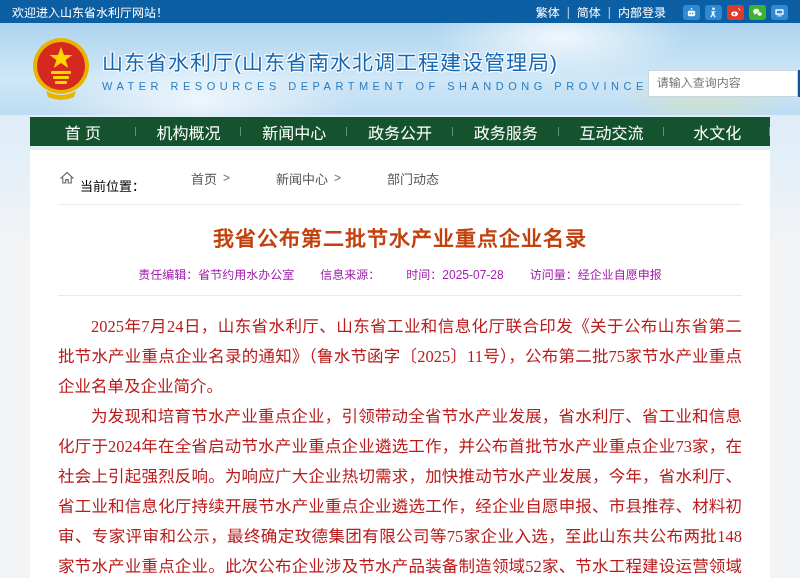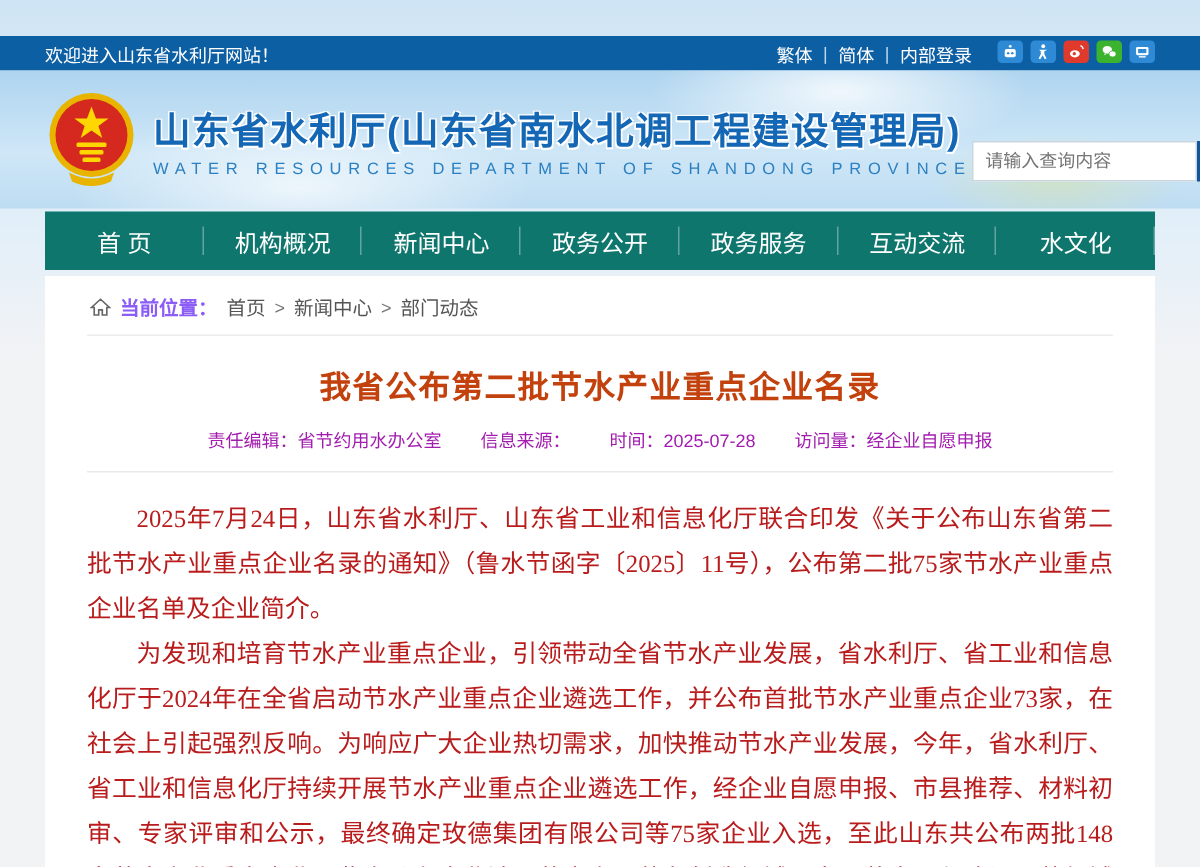--- a/index.html
+++ b/index.html
@@ -5,24 +5,23 @@
   * { margin:0; padding:0; box-sizing:border-box; }
   html,body { width:800px; height:578px; overflow:hidden; }
   body {
     font-family:"Liberation Sans","DejaVu Sans",sans-serif;
     background:linear-gradient(#cfe4f4 0px,#e2eff9 150px,#f2f3f5 240px,#f2f3f5 100%);
   }
   
   .topbar {
     height:23px; background:#0d5fa4; color:#fff; font-size:12px;
     display:flex; align-items:center; justify-content:space-between;
-    padding:0 30px;
-    margin-top:24px;
-  }
-  .topbar-right { display:flex; align-items:flex-start; gap:10px; }
+    padding:0 12px;
+  }
+  .topbar-right { display:flex; align-items:flex-end; gap:10px; }
   .topbar-links { display:flex; align-items:center; }
   .topbar-links span.lnk { padding:0 7px; cursor:pointer; }
   .topbar-links span.sep { color:#bcd7ee; }
   .mini-icons { display:flex; gap:5px; }
   .mini-icon {
     width:17px; height:15px; border-radius:3px; display:flex;
     align-items:center; justify-content:center; cursor:pointer;
   }
   .mi-blue { background:#2f8ad6; } .mi-red { background:#e03a2d; } .mi-green { background:#3bb32f; }
   .mini-icon svg { display:block; }
@@ -35,60 +34,60 @@
       radial-gradient(220px 70px at 25% 85%, rgba(255,255,255,.7), rgba(255,255,255,0) 70%),
       linear-gradient(#aed4ef,#cfe7f7 60%,#bddcf2);
   }
   .header-inner {
     width:740px; margin:0 auto; height:100%;
     display:flex; align-items:center;
   }
   .emblem { width:62px; height:68px; margin-right:10px; flex:0 0 auto; }
   .brand { flex:1 1 auto; }
   .brand-title {
-    font-size:25px; font-weight:bold; color:#1467b4; letter-spacing:1px;
+    font-size:21px; font-weight:normal; color:#1467b4; letter-spacing:1px;
     text-shadow:1px 1px 0 #fff,-1px -1px 0 #fff,1px -1px 0 #fff,-1px 1px 0 #fff;
     white-space:nowrap;
   }
   .brand-sub {
     font-size:11px; color:#2a80c2; letter-spacing:4.5px; margin-top:4px; white-space:nowrap;
   }
   .search-area { display:flex; align-items:center; margin-top:28px; }
   .search-input {
     width:150px; height:27px; border:1px solid #c9d6e0; background:#fff;
     font-size:12px; color:#4c1d95; padding:0 8px; outline:none;
     font-family:"Liberation Sans","DejaVu Sans",sans-serif;
   }
   .search-btn {
     height:27px; background:#14549b; color:#fff; border:none; cursor:pointer;
     font-size:14px; padding:0 12px; display:flex; align-items:center; gap:4px;
     font-family:"Liberation Sans","DejaVu Sans",sans-serif;
   }
   
   .container { width:740px; margin:0 auto; }
   .nav {
-    margin-top:2px; height:39px; background:#0f766e; display:flex; align-items:stretch;
+    margin-top:2px; height:29px; background:#14532d; display:flex; align-items:stretch;
   }
   .nav-item {
     flex:1; color:#fff; font-size:16px; display:flex; align-items:center; justify-content:center;
     cursor:pointer; position:relative;
   }
   .nav-item::after {
     content:""; position:absolute; right:0; top:10px; bottom:10px; width:1px;
     background:rgba(255,255,255,.35);
   }
   
   .content-box {
     background:#fff; margin-top:4px; padding:0 28px 20px 28px; min-height:416px;
   }
   .breadcrumb {
     display:flex; align-items:center; gap:6px; font-size:13px; color:#555;
     padding:11px 2px 9px 2px; border-bottom:1px solid #ececec;
   }
-  .crumb { cursor:pointer; }
+  .crumb { cursor:pointer;margin-left:40px; }
   .crumb-sep { color:#777; font-size:12px; }
   .article-title {
     text-align:center; font-size:21px; font-weight:bold; color:#c2410c;
     margin:17px 0 13px 0; letter-spacing:1px;
   }
   .meta {
     display:flex; justify-content:center; gap:26px; font-size:12px; color:#a21caf;
     padding-bottom:13px; border-bottom:1px solid #e9e9e9;
   }
   .meta b { font-weight:normal; }
@@ -186,21 +185,21 @@
     <div class="nav-item">政务服务</div>
     <div class="nav-item">互动交流</div>
     <div class="nav-item">水文化</div>
   </div>
 
   <div class="content-box">
     <div class="breadcrumb">
       <svg width="14" height="14" viewBox="0 0 14 14">
           <path d="M7 1.5 L13 7 h-1.8 v5 h-3 v-3.4 h-2.4 v3.4 h-3 v-5 H1z" fill="none" stroke="#666" stroke-width="1.1"></path>
         </svg>
-      <span style="font-weight:bold;color:#8b5cf6;">当前位置：</span>
+      <span style="font-weight:normal;color:#000000;margin-top:15px;">当前位置：</span>
       <span class="crumb">首页</span>
       <span class="crumb-sep">&gt;</span>
       <span class="crumb">新闻中心</span>
       <span class="crumb-sep">&gt;</span>
       <span class="crumb">部门动态</span>
     </div>
 
     <h1 class="article-title">我省公布第二批节水产业重点企业名录</h1>
 
     <div class="meta">

